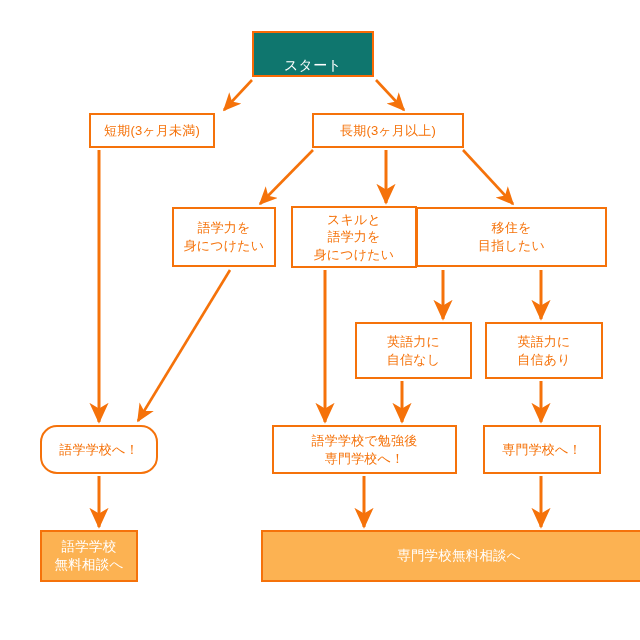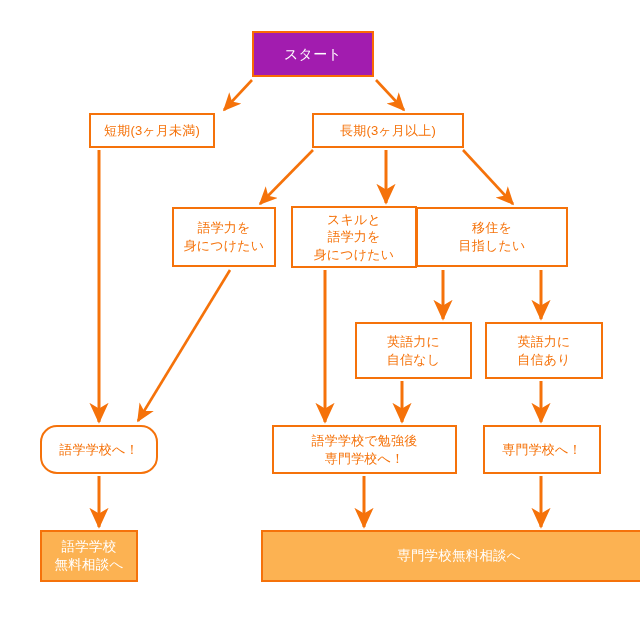--- a/index.html
+++ b/index.html
@@ -34,24 +34,25 @@
     text-align: center;
     line-height: 1.35;
     letter-spacing: 0.2px;
     white-space: pre-line;
     border: 2px solid #F5720A;
     background: #ffffff;
     color: #F5720A;
     font-size: 13px;
   }
   .node.filled-strong {
-    background: #a21caf;
+    background: #0f766e;
     border-color: #F96A05;
     color: #ffffff;
     font-size: 14px;
+    align-items: flex-end;
   }
   .node.filled-light {
     background: #FCB252;
     border-color: #F5720A;
     color: #ffffff;
     font-size: 13.5px;
   }
 </style>
 </head>
 <body>
@@ -85,21 +86,21 @@
 
   <div id="node-layer">
       <div class="node filled-strong" style="left: 252px; top: 31px; width: 122px; height: 46px;"><span>スタート</span></div>
       <div class="node outline" style="left: 89px; top: 113px; width: 126px; height: 35px;"><span>短期(3ヶ月未満)</span></div>
       <div class="node outline" style="left: 312px; top: 113px; width: 152px; height: 35px;"><span>長期(3ヶ月以上)</span></div>
       <div class="node outline" style="left: 172px; top: 207px; width: 104px; height: 60px;"><span>語学力を
 身につけたい</span></div>
       <div class="node outline" style="left: 291px; top: 206px; width: 126px; height: 62px;"><span>スキルと
 語学力を
 身につけたい</span></div>
-      <div class="node outline" style="left: 416px; top: 207px; width: 152px; height: 60px;"><span>移住を
+      <div class="node outline" style="left: 416px; top: 207px; width: 191px; height: 60px;"><span>移住を
 目指したい</span></div>
       <div class="node outline" style="left: 355px; top: 322px; width: 117px; height: 57px;"><span>英語力に
 自信なし</span></div>
       <div class="node outline" style="left: 485px; top: 322px; width: 118px; height: 57px;"><span>英語力に
 自信あり</span></div>
       <div class="node outline" style="left: 40px; top: 425px; width: 118px; height: 49px; border-radius: 17px;"><span>語学学校へ！</span></div>
       <div class="node outline" style="left: 272px; top: 425px; width: 185px; height: 49px;"><span>語学学校で勉強後
 専門学校へ！</span></div>
       <div class="node outline" style="left: 483px; top: 425px; width: 118px; height: 49px;"><span>専門学校へ！</span></div>
       <div class="node filled-light" style="left: 40px; top: 530px; width: 98px; height: 52px;"><span>語学学校

